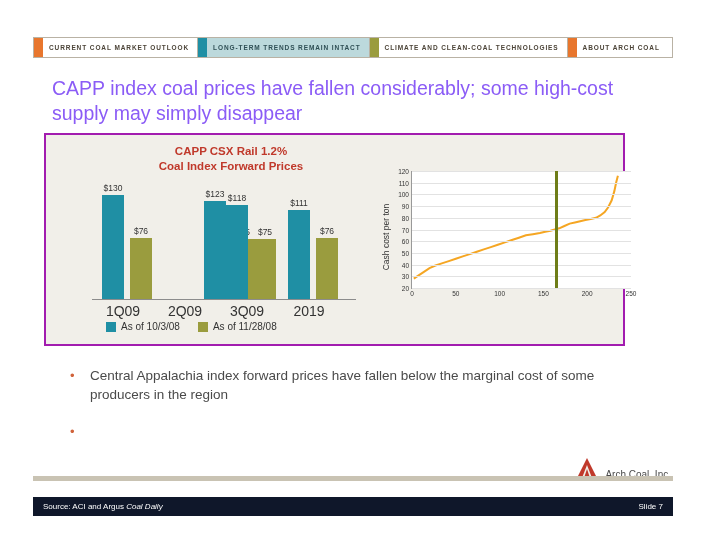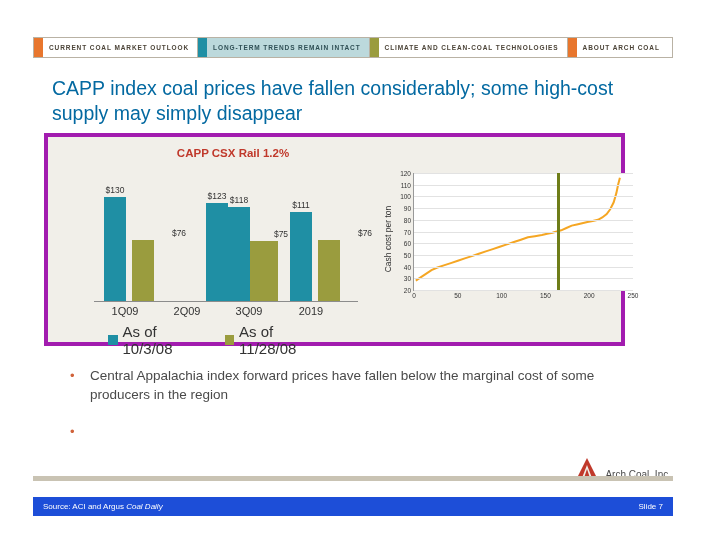--- a/index.html
+++ b/index.html
@@ -64,31 +64,31 @@
     height: 100%;
   }
 
   
   .title {
     position: absolute;
     left: 52px; top: 76px;
     width: 600px;
     font-size: 19.5px;
     line-height: 25px;
-    color: #0369a1;
+    color: #8b5cf6;
     font-weight: normal;
   }
 
   
   .panel {
     position: absolute;
     left: 44px; top: 133px;
     width: 581px; height: 213px;
     background: #f1efe9;
-    border: 4px solid #a21caf;
+    border: 2px solid #a21caf;
     box-sizing: border-box;
   }
 
   .chart-title {
     position: absolute;
     text-align: center;
     color: #c0392b;
     font-weight: bold;
     font-size: 11.5px;
     line-height: 15px;
@@ -120,47 +120,47 @@
   .bar.teal { background: #1f8fa4; left: 2px; }
   .bar.olive { background: #9a9c3e; left: 30px; }
   .bar-label {
     position: absolute;
     font-size: 8.5px;
     color: #333;
     width: 34px;
     text-align: center;
   }
   .bar-label.teal-lab { left: -4px; }
-  .bar-label.olive-lab { left: 24px; padding-left: 36px; }
+  .bar-label.olive-lab { left: 24px; }
 
   .axis-line {
     position: absolute;
     left: 46px; top: 164px;
     width: 264px; height: 1px;
     background: #8c8c8c;
   }
   .cat-labels {
     position: absolute;
     left: 46px; top: 168px;
     width: 264px;
     display: flex;
   }
   .cat-label {
     width: 62px;
     text-align: center;
-    font-size: 11px;
+    font-size: 14px;
     color: #333;
   }
   .legend {
     position: absolute;
     left: 60px; top: 186px;
     width: 240px;
     display: flex;
     align-items: flex-end;
-    font-size: 15px;
+    font-size: 10px;
     color: #333;
   }
   .legend-item { display: flex; align-items: center; margin-right: 18px; }
   .legend-swatch { width: 10px; height: 10px; margin-right: 5px; }
   .legend-swatch.teal { background: #1f8fa4; }
   .legend-swatch.olive { background: #9a9c3e; }
 
   
   .supply-wrap {
     position: absolute;
@@ -269,21 +269,21 @@
   .footer-rule {
     position: absolute;
     left: 33px; bottom: 61px;
     width: 640px; height: 5px;
     background: #c9c3b3;
   }
   .footer-bar {
     position: absolute;
     left: 33px; bottom: 26px;
     width: 640px; height: 19px;
-    background: #1d4ed8;
+    background: #0f172a;
     display: flex;
     align-items: center;
     justify-content: space-between;
     box-sizing: border-box;
     padding: 1px 10px;
   }
   .footer-text {
     font-size: 8px;
     color: #ffffff;
   }
@@ -315,20 +315,21 @@
       <div class="nav-label">About Arch Coal</div>
     </div>
   </div>
 
   <div class="title">CAPP index coal prices have fallen considerably; some high-cost supply may simply disappear</div>
 
   <div class="panel">
 
     <div class="chart-title" id="bar-title">
       <div>CAPP CSX Rail 1.2%</div>
+      <div>Coal Index Forward Prices</div>
     </div>
 
 
     <div class="bar-chart" id="bar-plot">
         <div class="bar-group" style="left: 2px;">
           <div class="bar teal" style="height: 104px;"></div>
           <div class="bar-label teal-lab" style="bottom: 106px;">$130</div>
           <div class="bar olive" style="height: 60.8px;"></div>
           <div class="bar-label olive-lab" style="bottom: 62.8px;">$76</div>
         </div>

